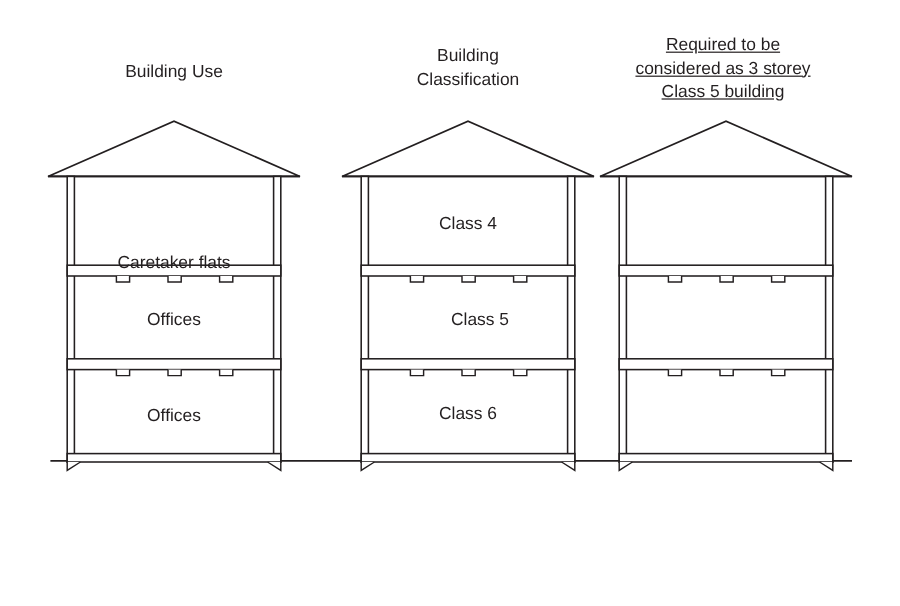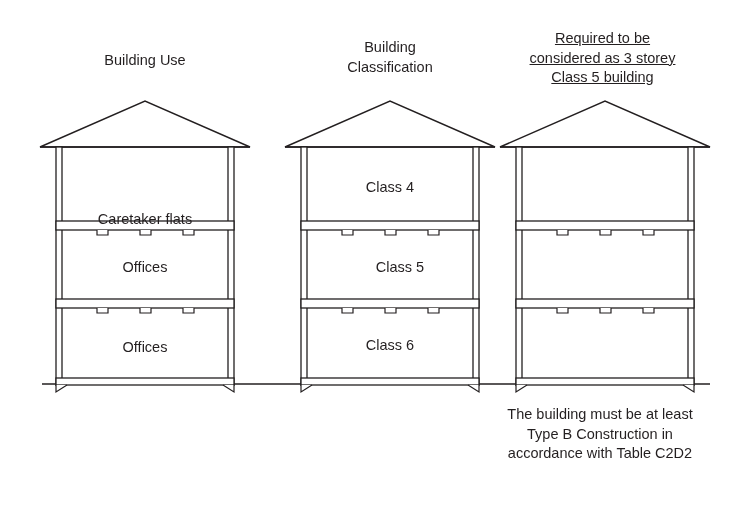--- a/index.html
+++ b/index.html
@@ -112,17 +112,14 @@
   <div class="txt room-label" style="left:56px; top:338px; width:178px;">Offices</div>
 
   <div class="txt room-label" style="left:301px; top:178px; width:178px;">Class 4</div>
   <div class="txt room-label" style="left:301px; top:258px; width:198px;">Class 5</div>
   <div class="txt room-label" style="left:301px; top:336px; width:178px;">Class 6</div>
 
   <div class="txt room-label" style="left:516px; top:178px; width:178px;"></div>
   <div class="txt room-label" style="left:516px; top:258px; width:178px;"></div>
   <div class="txt room-label" style="left:516px; top:338px; width:178px;"></div>
 
-  <div class="txt footnote" style="left:480px; top:405px; width:240px;">The building must be at least
-Type B Construction in
-accordance with Table C2D2</div>
 
 </div>
 
 </body></html>

